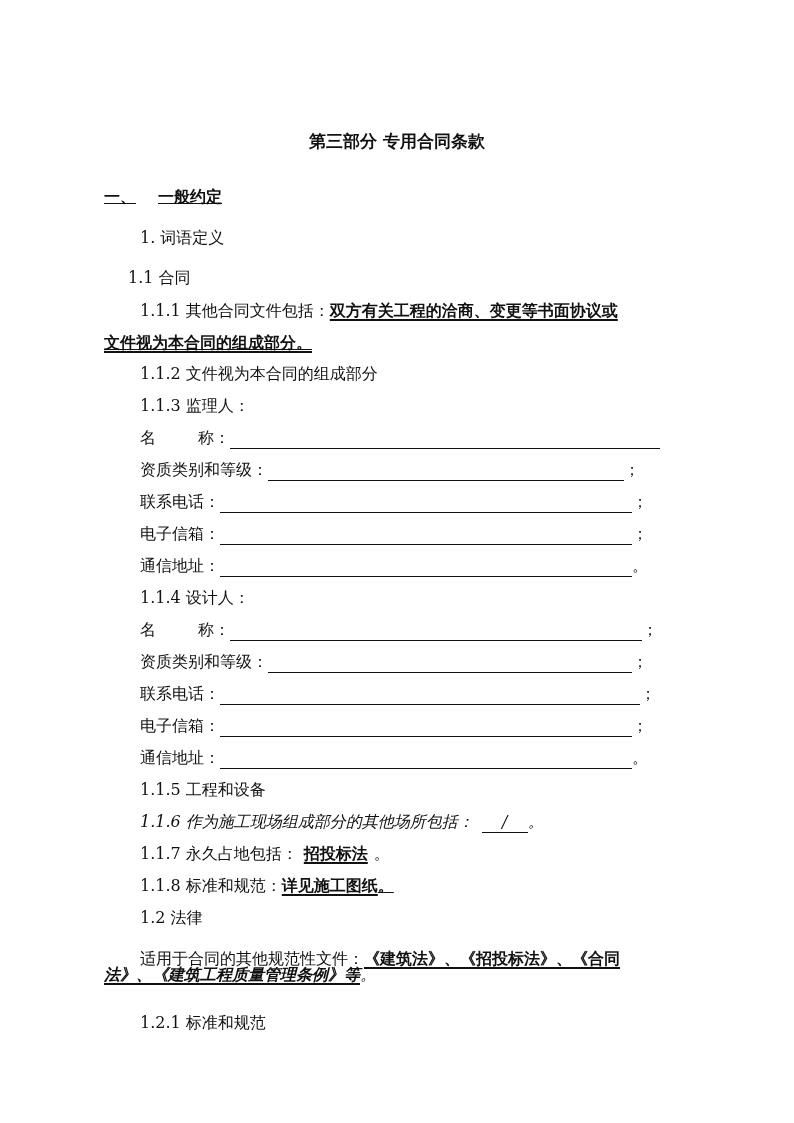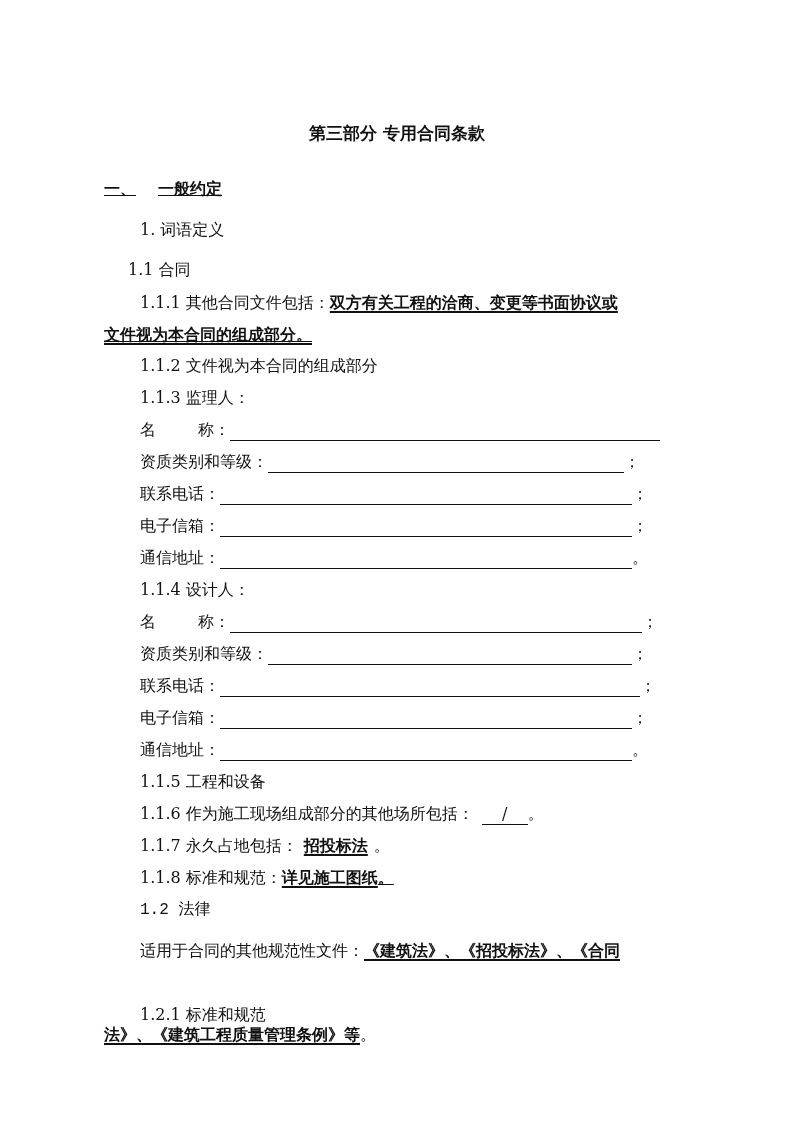--- a/index.html
+++ b/index.html
@@ -1,18 +1,18 @@
 <!DOCTYPE html>
 <html><head>
 <meta charset="utf-8">
 <style>
   html, body { margin: 0; padding: 0; background: #ffffff; }
   body { width: 794px; height: 1123px; position: relative; overflow: hidden;
          font-family: "DejaVu Serif", "Liberation Serif", serif; color: #111; }
-  .line { position: absolute; font-size: 16px; line-height: 22px; white-space: nowrap; }
+  .line { position: absolute; font-size: 16px; line-height: 22px; white-space: nowrap; margin-top: 8px; }
   .bold { font-weight: bold; text-decoration: underline; }
   .u { text-decoration: underline; text-decoration-thickness: 1.5px; text-underline-offset: 3px; }
   .title { font-size: 17px; font-weight: bold; left: 0; width: 794px; text-align: center; }
   .blank { display: inline-block; border-bottom: 1px solid #111; height: 18px; vertical-align: bottom; }
   .name-label { display: inline-block; width: 90px; }
   .name-label span:last-child { float: right; }
 </style>
 </head>
 <body>
 
@@ -64,34 +64,34 @@
 </div>
 <div class="line" style="top:707px; left:140px;">
   <span>电子信箱：</span><span class="blank" style="width:412px;"></span><span>；</span>
 </div>
 <div class="line" style="top:739px; left:140px;">
   <span>通信地址：</span><span class="blank" style="width:412px;"></span><span>。</span>
 </div>
 
 <div class="line" style="top:771px; left:140px;">1.1.5  工程和设备</div>
 
-<div class="line" style="top:803px; left:140px;">
+<div class="line" style="top:803px; left:140px;font-style:italic;">
   <span>1.1.6 作为施工现场组成部分的其他场所包括：</span><span style="display:inline-block;width:8px;"></span><span class="blank" style="width:46px; text-align:center; height:20px; line-height:20px;">/</span><span>。</span>
 </div>
 
 <div class="line" style="top:835px; left:140px;">
   <span>1.1.7 永久占地包括：</span><span class="bold u" style="padding:0 6px;">招投标法</span><span>。</span>
 </div>
 
 <div class="line" style="top:867px; left:140px;">
   <span>1.1.8  标准和规范：</span><span class="bold u">详见施工图纸</span><span class="bold">。</span>
 </div>
 
-<div class="line" style="top:899px; left:140px;font-family:Liberation Mono, monospace;">1.2 法律</div>
+<div class="line" style="top:899px; left:140px;">1.2 法律</div>
 
 <div class="line" style="top:940px; left:140px;">
   <span>适用于合同的其他规范性文件：</span><span class="bold u">《建筑法》、《招投标法》、《合同</span>
 </div>
-<div class="line" style="top:1024px; left:104px;">
+<div class="line" style="top:956px; left:104px;font-style:italic;">
   <span class="bold u">法》、《建筑工程质量管理条例》等</span><span>。</span>
 </div>
 
 <div class="line" style="top:1004px; left:140px;">1.2.1 标准和规范</div>
 
 </body></html>

